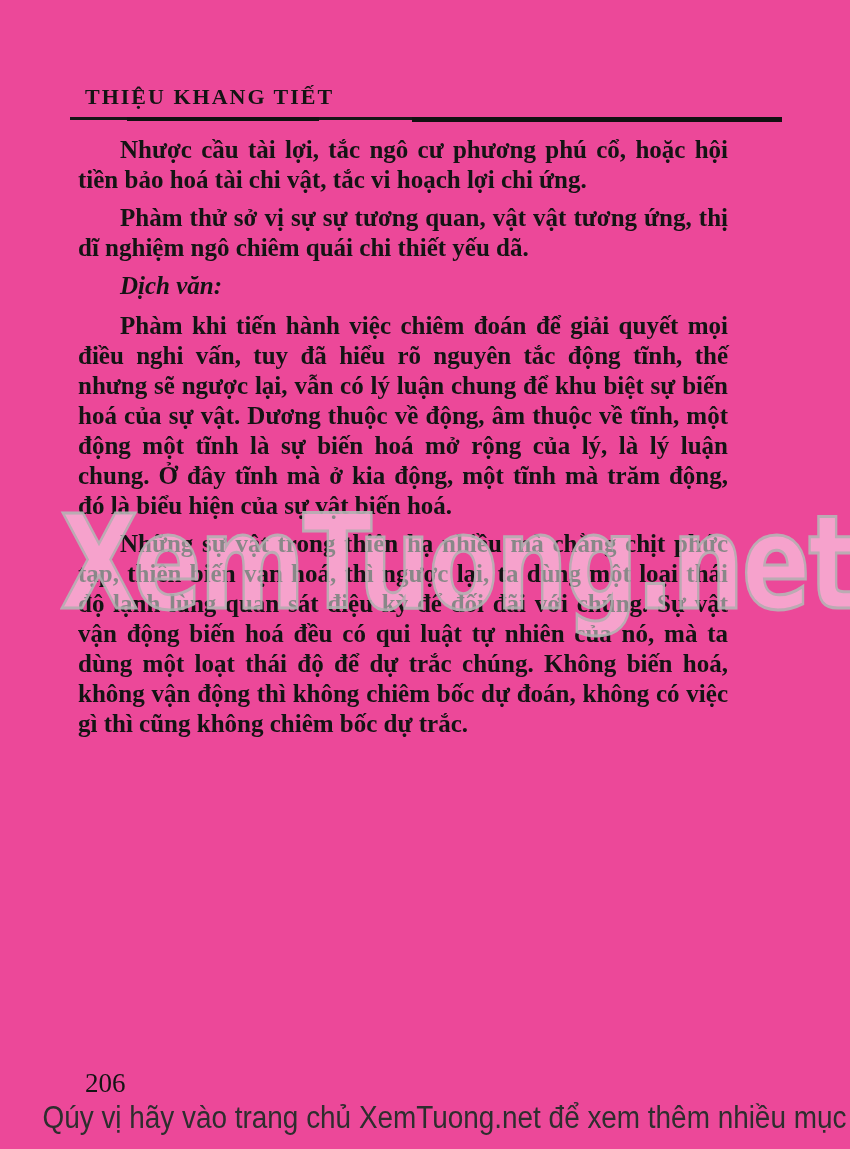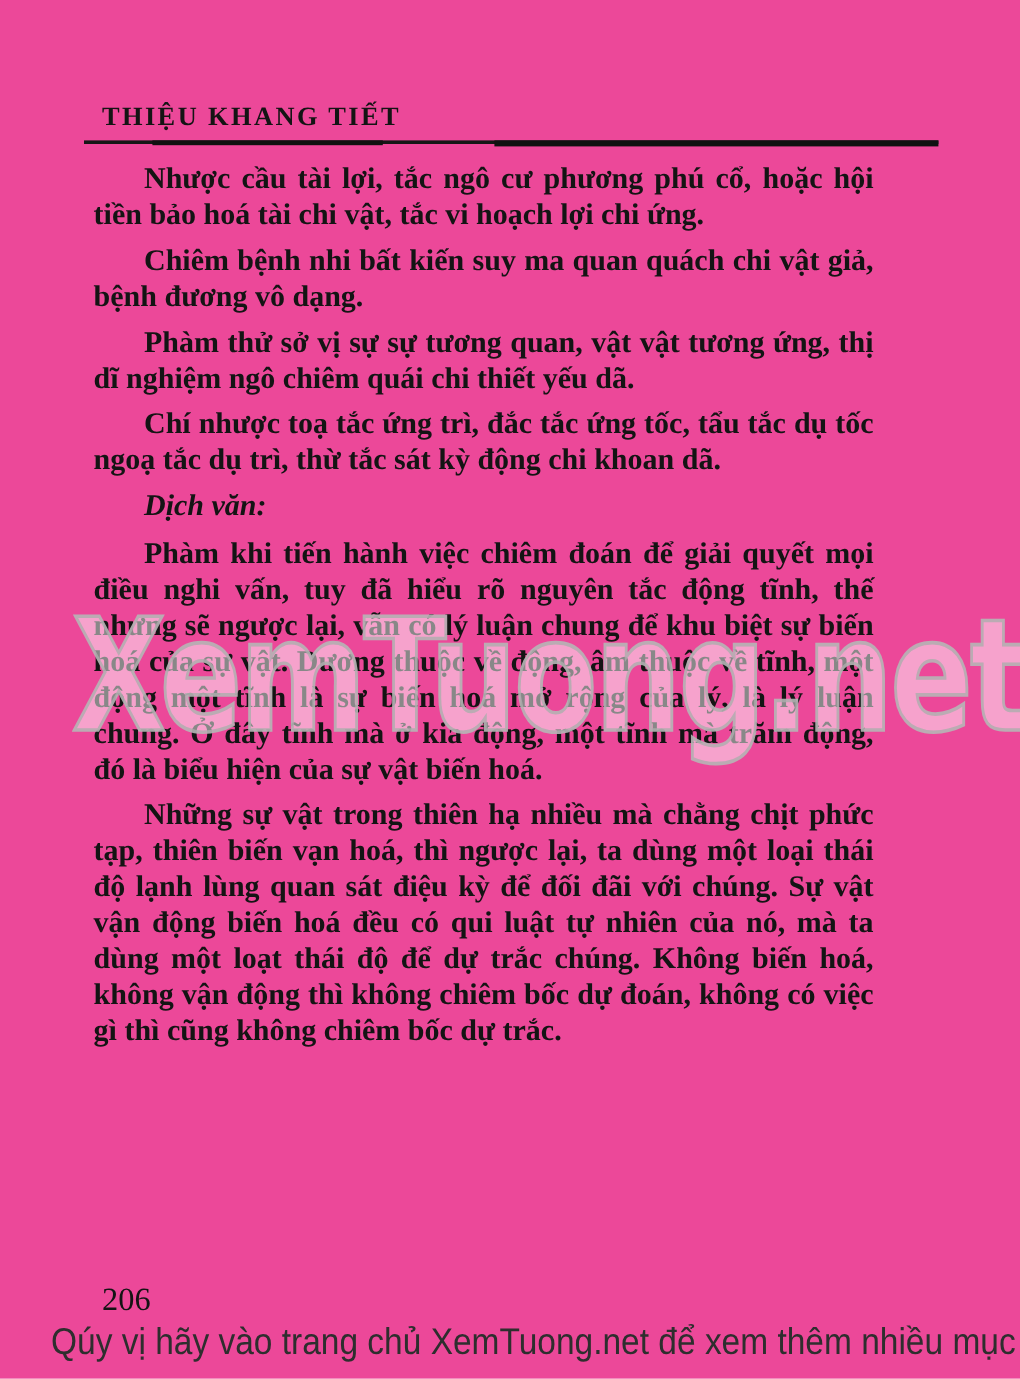--- a/index.html
+++ b/index.html
@@ -108,23 +108,21 @@
 </head>
 <body>
 
 <div class="page">
 
   <div class="running-head">THIỆU KHANG TIẾT</div>
   <div class="head-rule"></div>
 
   <div class="text-block">
     <p>Nhược cầu tài lợi, tắc ngô cư phương phú cổ, hoặc hội tiền bảo hoá tài chi vật, tắc vi hoạch lợi chi ứng.</p>
-    <p>Chiêm bệnh nhi bất kiến suy ma quan quách chi vật giả, bệnh đương vô dạng.</p>
     <p>Phàm thử sở vị sự sự tương quan, vật vật tương ứng, thị dĩ nghiệm ngô chiêm quái chi thiết yếu dã.</p>
-    <p>Chí nhược toạ tắc ứng trì, đắc tắc ứng tốc, tẩu tắc dụ tốc ngoạ tắc dụ trì, thừ tắc sát kỳ động chi khoan dã.</p>
     <p class="dich-van">Dịch văn:</p>
     <p>Phàm khi tiến hành việc chiêm đoán để giải quyết mọi điều nghi vấn, tuy đã hiểu rõ nguyên tắc động tĩnh, thế nhưng sẽ ngược lại, vẫn có lý luận chung để khu biệt sự biến hoá của sự vật. Dương thuộc về động, âm thuộc về tĩnh, một động một tĩnh là sự biến hoá mở rộng của lý, là lý luận chung. Ở đây tĩnh mà ở kia động, một tĩnh mà trăm động, đó là biểu hiện của sự vật biến hoá.</p>
     <p>Những sự vật trong thiên hạ nhiều mà chằng chịt phức tạp, thiên biến vạn hoá, thì ngược lại, ta dùng một loại thái độ lạnh lùng quan sát điệu kỳ để đối đãi với chúng. Sự vật vận động biến hoá đều có qui luật tự nhiên của nó, mà ta dùng một loạt thái độ để dự trắc chúng. Không biến hoá, không vận động thì không chiêm bốc dự đoán, không có việc gì thì cũng không chiêm bốc dự trắc.</p>
   </div>
 
   <div class="watermark">XemTuong.net</div>
 
   <div class="folio">206</div>
 
   <div class="footer-line">

